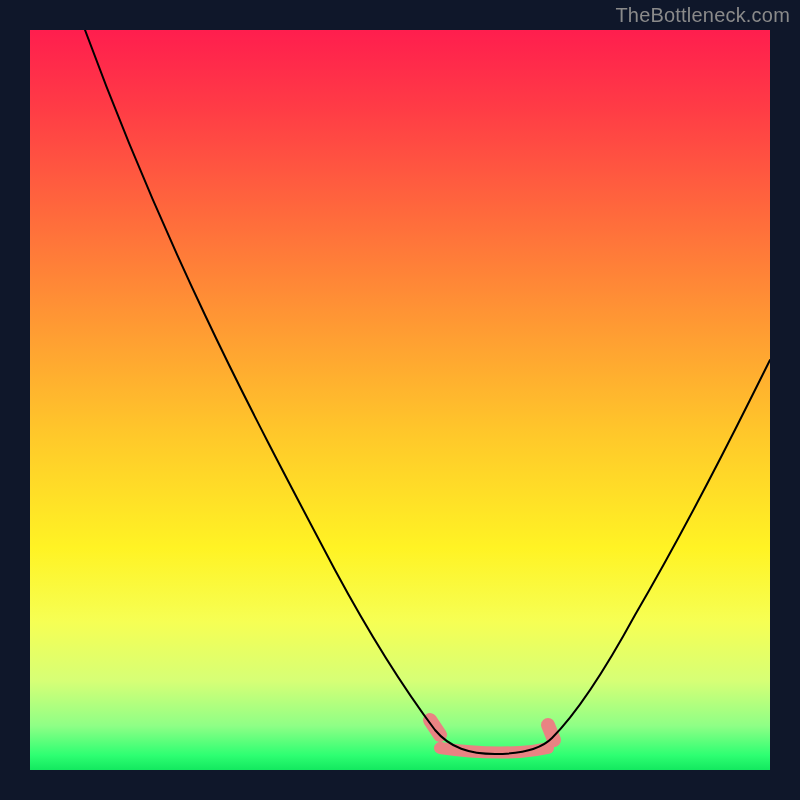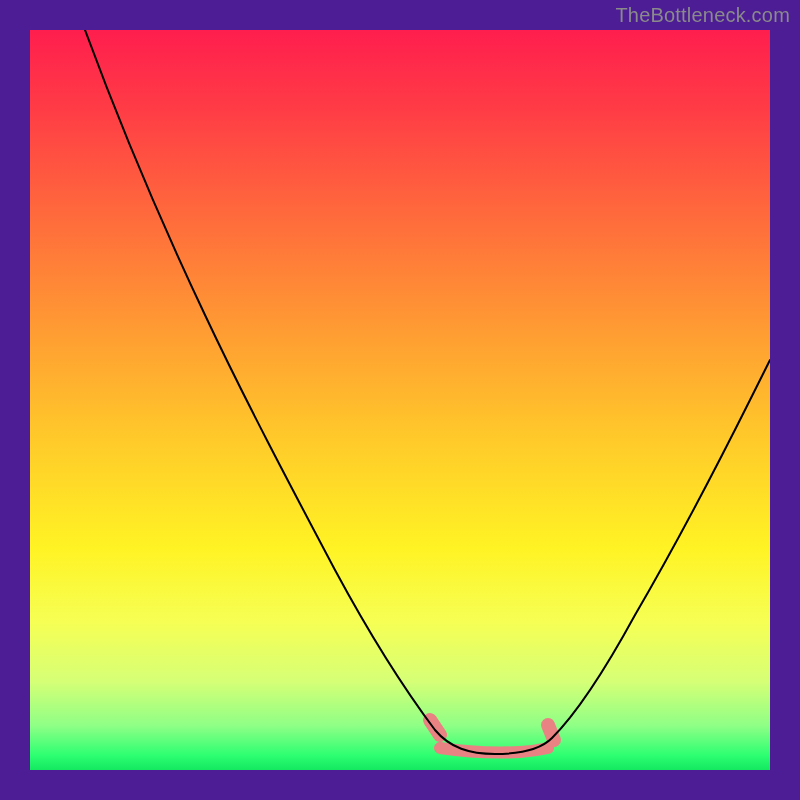--- a/index.html
+++ b/index.html
@@ -8,21 +8,21 @@
     width: 800px;
     height: 800px;
     background: #000;
     overflow: hidden;
     font-family: Arial, Helvetica, sans-serif;
   }
   .stage {
     position: relative;
     width: 800px;
     height: 800px;
-    background: #4c1d95;
+    background: #0f172a;
   }
   .attribution {
     position: absolute;
     top: 4px;
     right: 10px;
     color: #8a8a8a;
     font-size: 20px;
     letter-spacing: 0.2px;
     font-weight: 500;
     z-index: 10;

